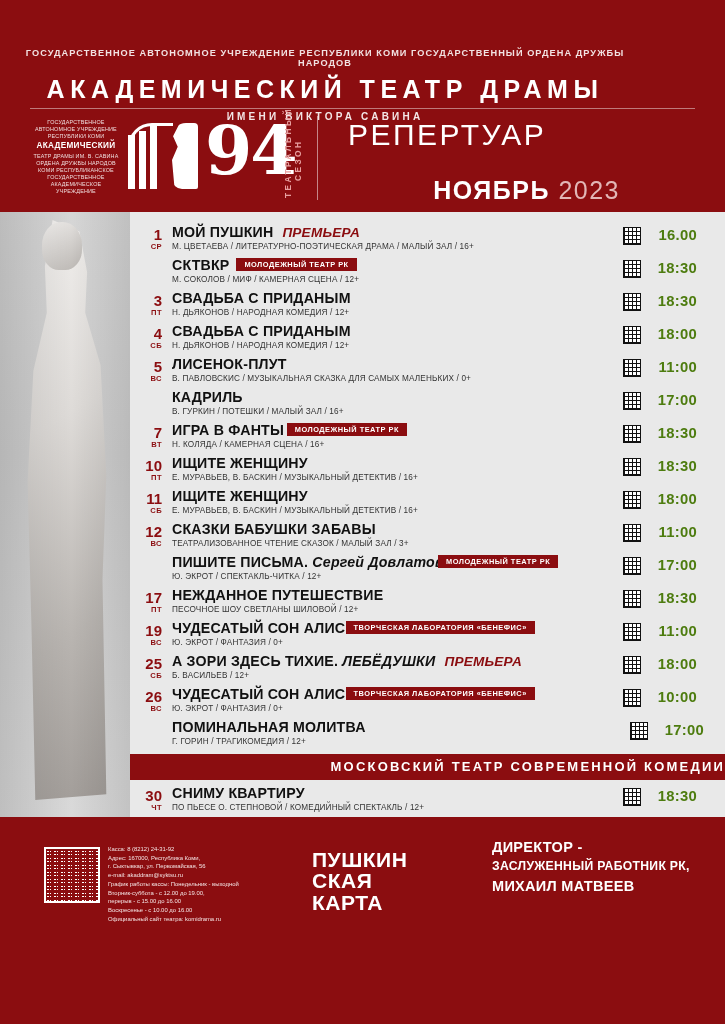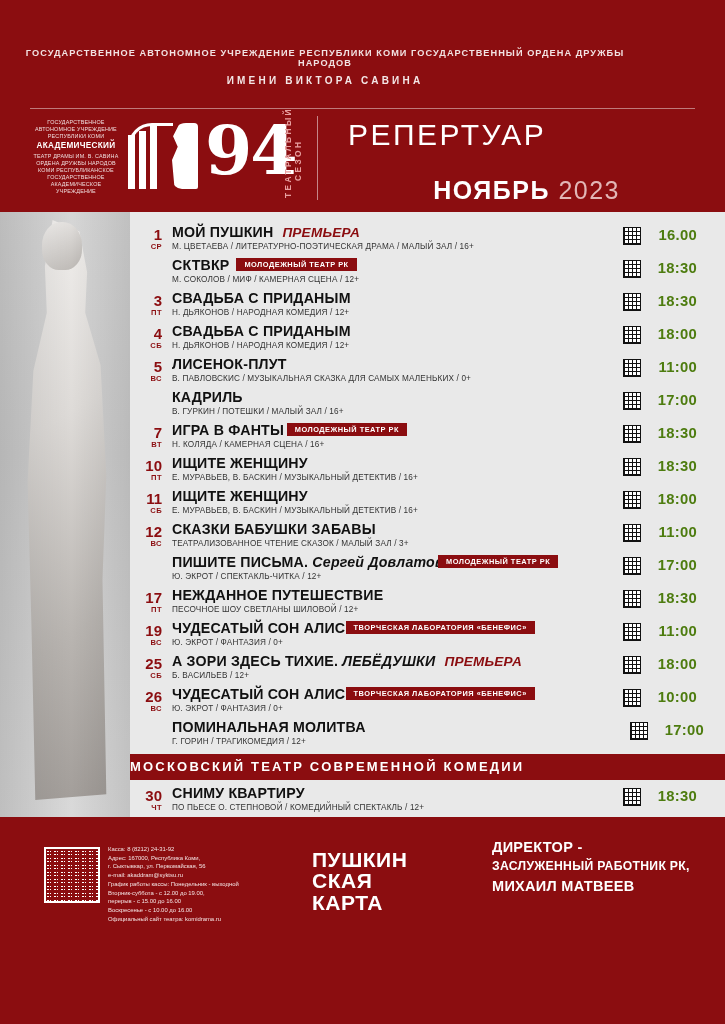--- a/index.html
+++ b/index.html
@@ -323,21 +323,21 @@
   
   .banner {
     position: absolute;
     left: 0;
     width: 595px;
     height: 26px;
     background: #8b0d10;
   }
   .banner span {
     display: block;
-    text-align: left;
+    text-align: right;
     color: #ffffff;
     font-size: 13px;
     font-weight: bold;
     letter-spacing: 2.2px;
     line-height: 26px;
   }
 
   
   .footer {
     position: absolute;
@@ -391,20 +391,21 @@
   }
   .director .sub2 { font-size: 12.2px; font-weight: bold; }
 </style>
 </head>
 <body>
 
 <div class="poster">
 
   <div class="header">
     <div class="hdr-line1">ГОСУДАРСТВЕННОЕ  АВТОНОМНОЕ  УЧРЕЖДЕНИЕ  РЕСПУБЛИКИ  КОМИ  ГОСУДАРСТВЕННЫЙ  ОРДЕНА  ДРУЖБЫ  НАРОДОВ</div>
+    <div class="hdr-line2">АКАДЕМИЧЕСКИЙ  ТЕАТР  ДРАМЫ</div>
     <div class="hdr-line3">ИМЕНИ   ВИКТОРА   САВИНА</div>
     <div class="hdr-rule"></div>
 
     <div class="emblem">
       <div class="emblem-text">
         <span>ГОСУДАРСТВЕННОЕ  АВТОНОМНОЕ  УЧРЕЖДЕНИЕ  РЕСПУБЛИКИ  КОМИ</span>
         <span class="big">АКАДЕМИЧЕСКИЙ</span>
         <span>ТЕАТР ДРАМЫ ИМ. В. САВИНА</span>
         <span>ОРДЕНА ДРУЖБЫ НАРОДОВ КОМИ РЕСПУБЛИКАНСКОЕ ГОСУДАРСТВЕННОЕ АКАДЕМИЧЕСКОЕ УЧРЕЖДЕНИЕ</span>
       </div>

